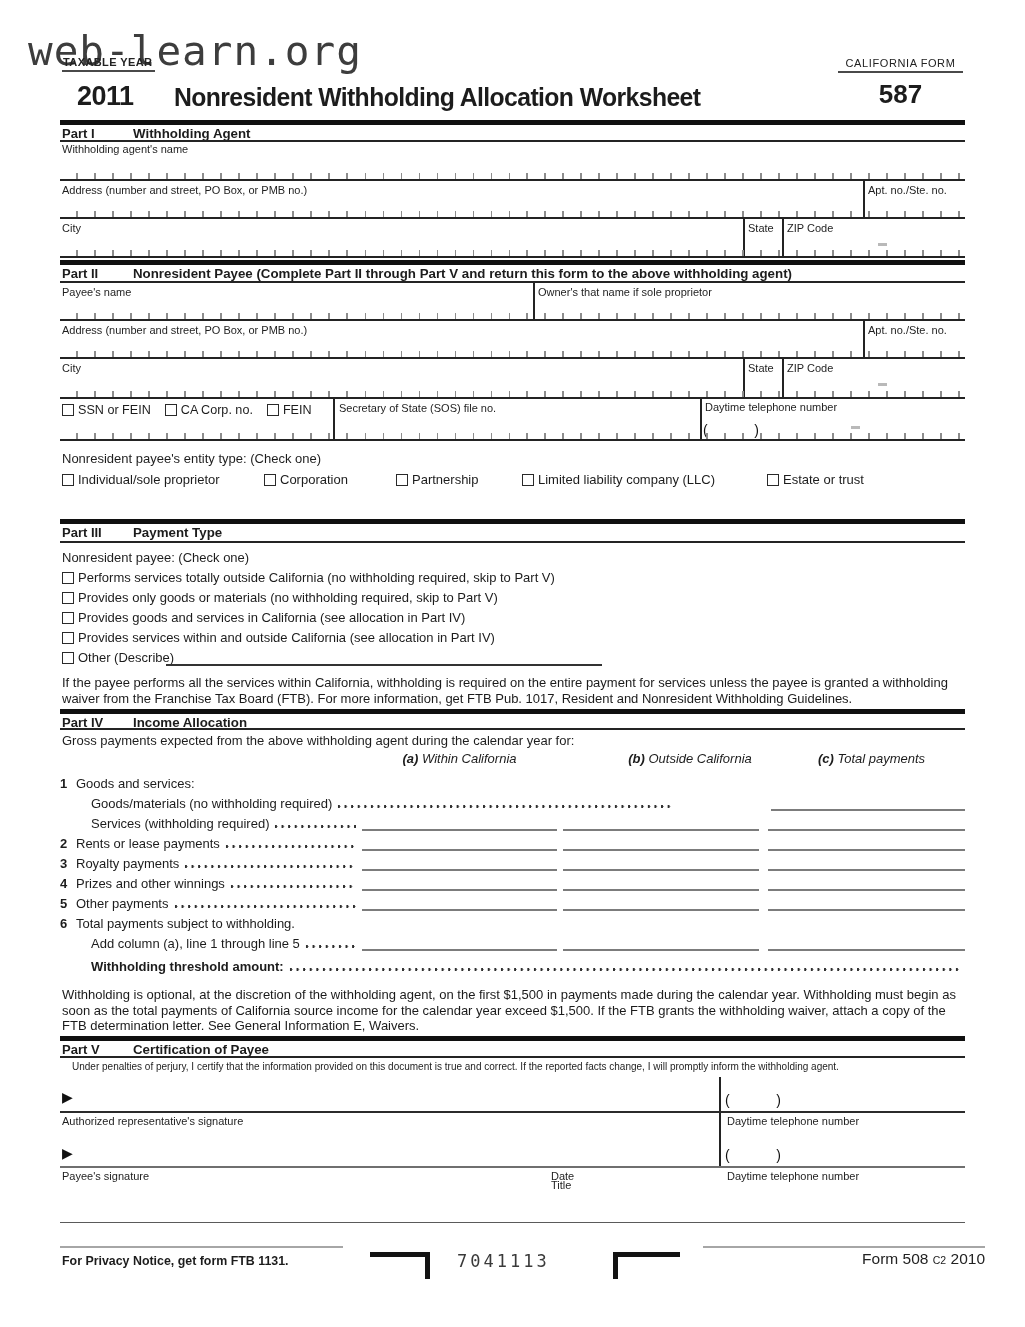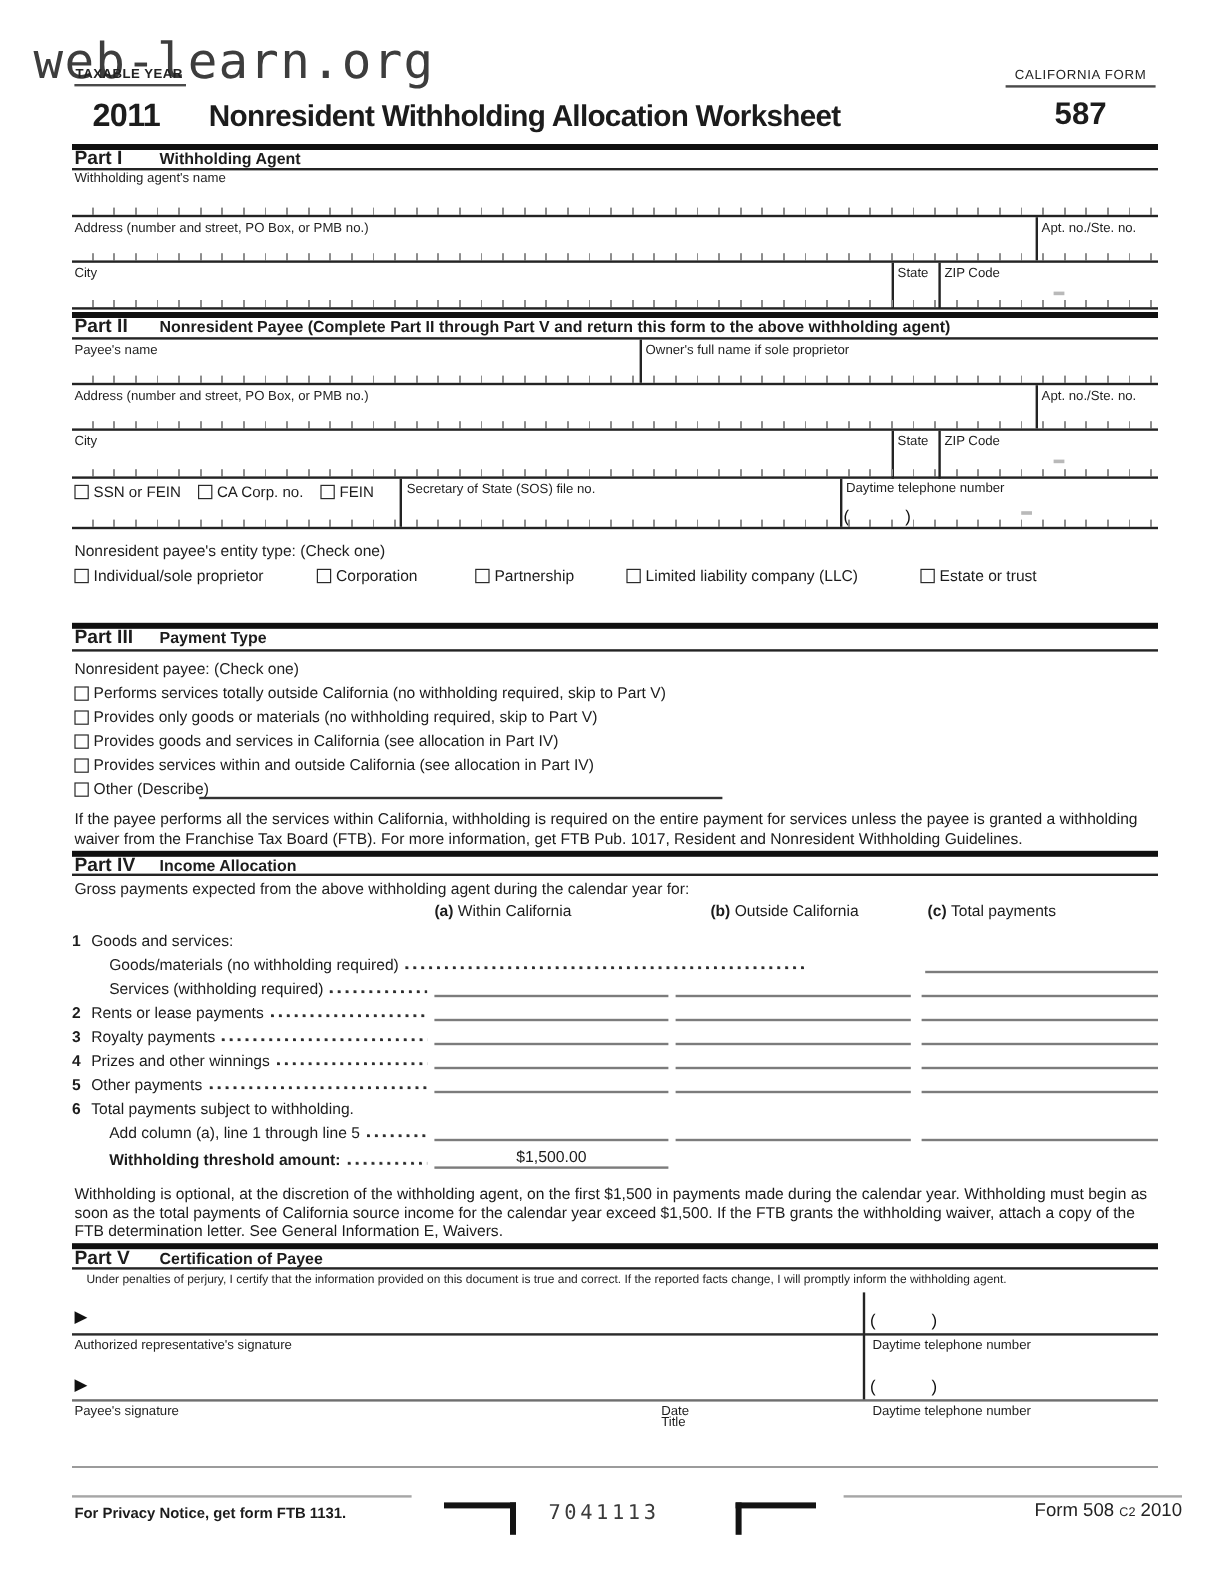--- a/index.html
+++ b/index.html
@@ -16,21 +16,21 @@
   .taxyear-rule{position:absolute;left:62px;top:70px;width:93px;height:2px;background:#4a4a4a;}
   .year{position:absolute;left:77px;top:81px;font-size:27px;font-weight:bold;letter-spacing:-0.5px;}
   .formtitle{position:absolute;left:174px;top:83px;font-size:25px;font-weight:bold;letter-spacing:-0.6px;transform:scaleX(.99);transform-origin:left;}
   .calform{position:absolute;left:838px;top:57px;width:125px;text-align:center;font-size:11px;letter-spacing:.6px;color:#222;}
   .calform-rule{position:absolute;left:838px;top:71px;width:125px;height:2px;background:#4a4a4a;}
   .formnum{position:absolute;left:838px;top:79px;width:125px;text-align:center;font-size:26px;font-weight:bold;}
   
   .bar{position:absolute;left:60px;width:905px;height:5px;background:#101010;}
   .hline{position:absolute;left:60px;width:905px;height:2px;background:#242424;}
   .phead{position:absolute;left:62px;white-space:nowrap;}
-  .phead .pl{font-size:16px;font-weight:bold;display:inline-block;width:71px;}
+  .phead .pl{font-size:13px;font-weight:bold;display:inline-block;width:71px;}
   .phead .pt{font-size:13.3px;font-weight:bold;}
   
   .fline{position:absolute;left:60px;width:905px;height:2px;background:#232323;}
   .ticks{position:absolute;left:60px;width:905px;height:6px;
     background:repeating-linear-gradient(90deg,transparent 0 16.5px,#8d8d8d 16.5px 18px);}
   .vdiv{position:absolute;width:2px;background:#232323;}
   .flabel{position:absolute;font-size:11px;color:#1e1e1e;white-space:nowrap;}
   .parens{position:absolute;font-size:14px;white-space:pre;color:#111;}
   .mark{position:absolute;width:9px;height:3px;background:#b9b9b9;}
   
@@ -41,21 +41,21 @@
   .p4row{position:absolute;left:60px;width:905px;height:20px;display:flex;align-items:flex-end;font-size:13px;white-space:nowrap;}
   .p4row .num{width:16px;font-weight:bold;flex:none;}
   .p4row .ind{width:15px;flex:none;}
   .p4row .lbl{flex:none;}
   .dots{flex:1;height:12px;margin:0 6px 1px 5px;
     background-image:radial-gradient(circle at 2px 8.5px,#2d2d2d 1.15px,transparent 1.45px);
     background-size:6.6px 12px;background-repeat:repeat-x;}
   .zone{width:603px;flex:none;display:flex;}
   .sa{width:195px;}.gb{width:6px;}.sb{width:196px;}.gc{width:9px;}.sc{width:197px;}
   .u{border-bottom:2px solid #7c7c7c;}
-  .colhead{position:absolute;font-size:13px;text-align:left;white-space:nowrap;}
+  .colhead{position:absolute;font-size:13px;text-align:center;white-space:nowrap;font-style:italic;}
   .colhead b{font-weight:bold;}
   .thv{font-size:13.2px;text-align:center;padding-bottom:1px;}
   
   .note{position:absolute;left:62px;width:903px;font-size:13px;line-height:15.6px;color:#1b1b1b;}
   
   .sigarrow{position:absolute;left:62px;font-size:14px;color:#111;}
   .other-line{position:absolute;height:2px;background:#333;}
   
   .grayrule{position:absolute;height:2px;background:#a6a6a6;}
   .corner-r{position:absolute;border-top:5px solid #131313;border-right:5px solid #131313;}
@@ -107,21 +107,21 @@
 
 <div class="bar" style="top:260px"></div>
 <div class="phead" style="top:264px">
   <span class="pl">Part II</span><span class="pt">Nonresident Payee (Complete Part II through Part V and return this form to the above withholding agent)</span>
 </div>
 <div class="hline" style="top:281px"></div>
 
 <div class="flabel" style="left:62px;top:286px">Payee's name</div>
 <div class="abs" style="left:60px;top:283px;width:470px;height:36px"></div>
 <div class="vdiv" style="left:533px;top:283px;height:36px"></div>
-<div class="flabel" style="left:538px;top:286px">Owner's full name if sole proprietor</div>
+<div class="flabel" style="left:538px;top:286px">Owner's that name if sole proprietor</div>
 <div class="abs" style="left:535px;top:283px;width:430px;height:36px"></div>
 <div class="ticks" style="top:313px"></div>
 <div class="fline" style="top:319px"></div>
 
 <div class="flabel" style="left:62px;top:324px">Address (number and street, PO Box, or PMB no.)</div>
 <div class="abs" style="left:60px;top:321px;width:800px;height:36px"></div>
 <div class="vdiv" style="left:863px;top:321px;height:36px"></div>
 <div class="flabel" style="left:868px;top:324px">Apt. no./Ste. no.</div>
 <div class="ticks" style="top:351px"></div>
 <div class="fline" style="top:357px"></div>
@@ -310,27 +310,20 @@
       <div class="gc"></div>
       <div class="sc u"></div>
     </div>
 </div>
 
 <div class="p4row" style="top:953px;height:21px">
   <span class="num"></span>
   <span class="ind"></span>
   <span class="lbl" style="font-weight:bold">Withholding threshold amount:</span>
   <div class="dots"></div>
-  <div class="zone">
-      <div class="sa u thv"><span>$1,500.00</span></div>
-      <div class="gb"></div>
-      <div class="sb"></div>
-      <div class="gc"></div>
-      <div class="sc"></div>
-    </div>
 </div>
 
 <div class="note" style="top:987px">Withholding is optional, at the discretion of the withholding agent, on the first $1,500 in payments made during the calendar year. Withholding must begin as soon as the total payments of California source income for the calendar year exceed $1,500. If the FTB grants the withholding waiver, attach a copy of the FTB determination letter. See General Information E, Waivers.</div>
 
 <div class="bar" style="top:1036px"></div>
 <div class="phead" style="top:1040px">
   <span class="pl">Part V</span><span class="pt">Certification of Payee</span>
 </div>
 <div class="hline" style="top:1056px"></div>
 

